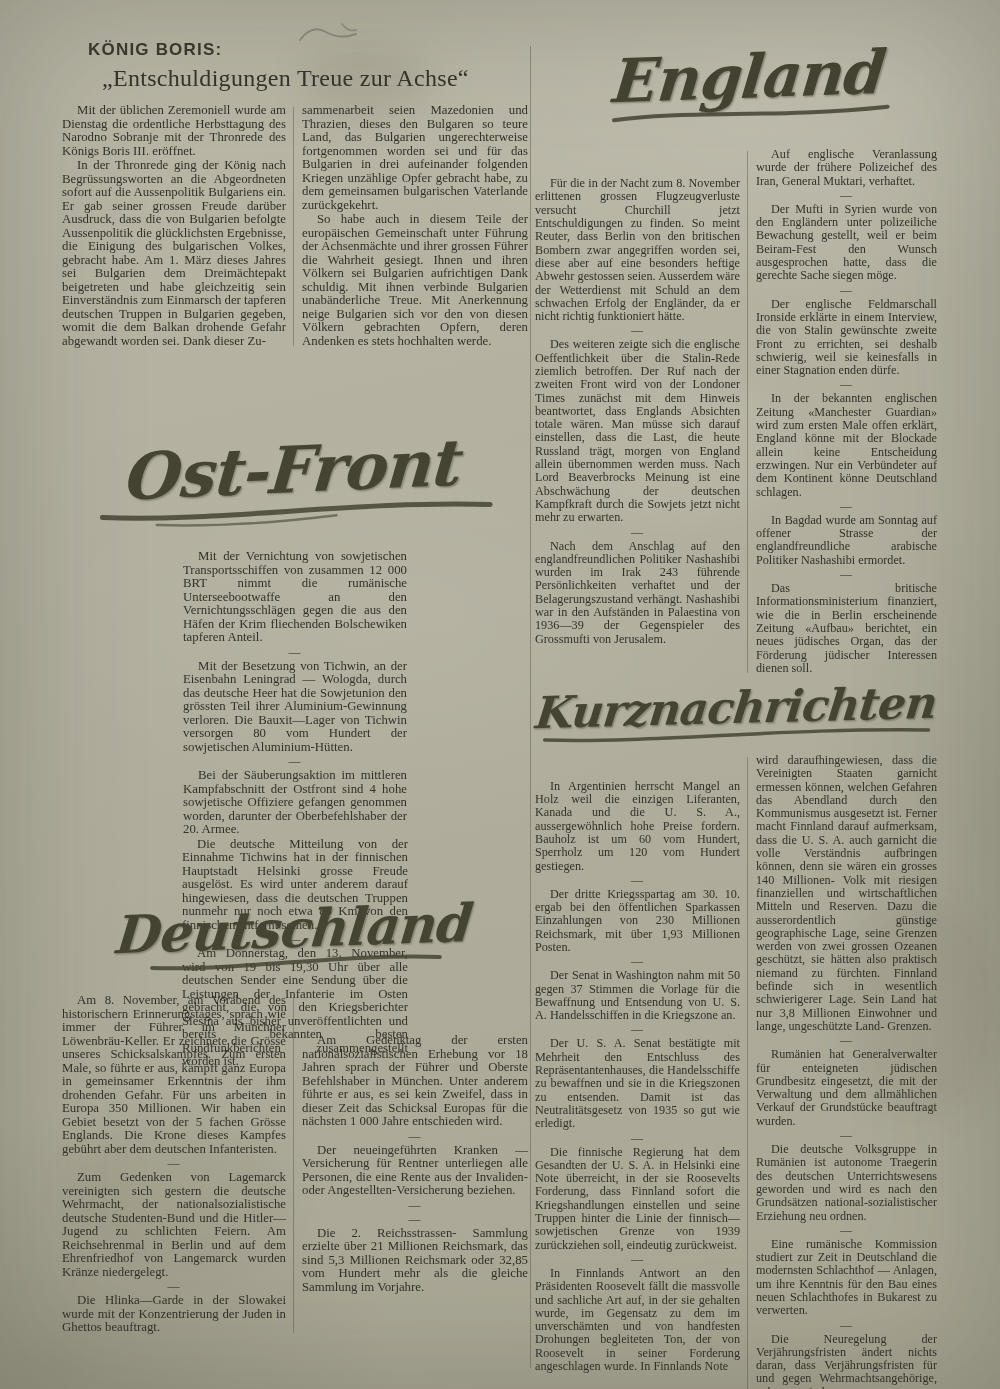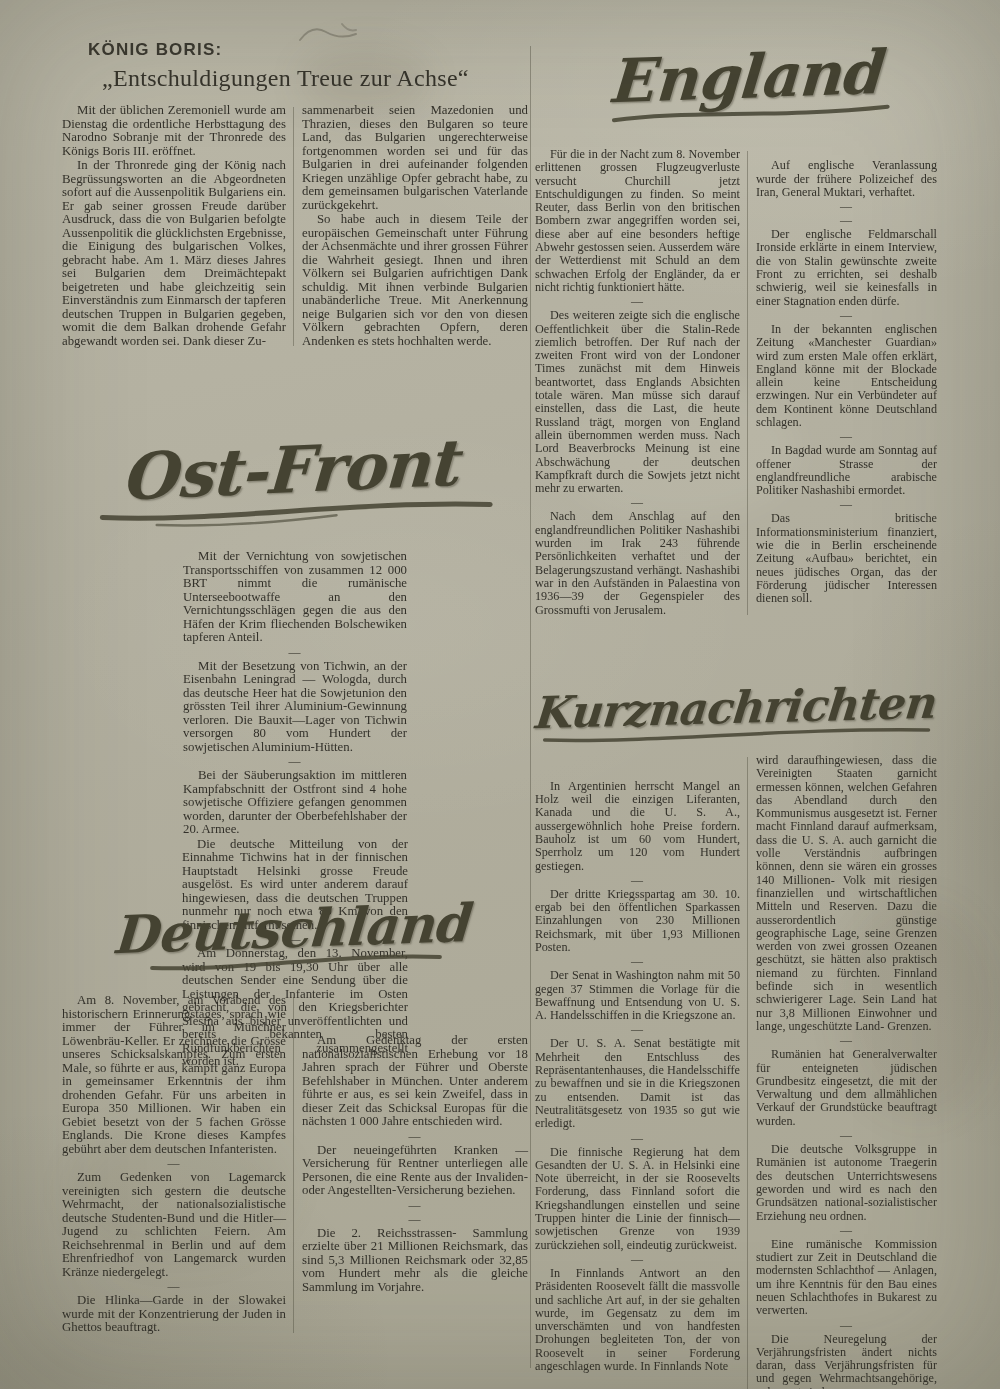--- a/index.html
+++ b/index.html
@@ -96,20 +96,21 @@
           <p class="para">Für die in der Nacht zum 8. November erlittenen grossen Flugzeugverluste versucht Churchill jetzt Entschuldigungen zu finden. So meint Reuter, dass Berlin von den britischen Bombern zwar angegriffen worden sei, diese aber auf eine besonders heftige Abwehr gestossen seien. Ausserdem wäre der Wetterdienst mit Schuld an dem schwachen Erfolg der Engländer, da er nicht richtig funktioniert hätte.</p>
           <div class="item-divider">—</div>
           <p class="para">Des weiteren zeigte sich die englische Oeffentlichkeit über die Stalin-Rede ziemlich betroffen. Der Ruf nach der zweiten Front wird von der Londoner Times zunächst mit dem Hinweis beantwortet, dass Englands Absichten totale wären. Man müsse sich darauf einstellen, dass die Last, die heute Russland trägt, morgen von England allein übernommen werden muss. Nach Lord Beaverbrocks Meinung ist eine Abschwächung der deutschen Kampfkraft durch die Sowjets jetzt nicht mehr zu erwarten.</p>
           <div class="item-divider">—</div>
           <p class="para">Nach dem Anschlag auf den englandfreundlichen Politiker Nashashibi wurden im Irak 243 führende Persönlichkeiten verhaftet und der Belagerungszustand verhängt. Nashashibi war in den Aufständen in Palaestina von 1936—39 der Gegenspieler des Grossmufti von Jerusalem.</p>
         </div>
       <div class="colgap"></div>
       <div class="col c2">
           <p class="para">Auf englische Veranlassung wurde der frühere Polizeichef des Iran, General Muktari, verhaftet.</p>
           <div class="item-divider">—</div>
+          <p class="para">Der Mufti in Syrien wurde von den Engländern unter polizeiliche Bewachung gestellt, weil er beim Beiram-Fest den Wunsch ausgesprochen hatte, dass die gerechte Sache siegen möge.</p>
           <div class="item-divider">—</div>
           <p class="para">Der englische Feldmarschall Ironside erklärte in einem Interview, die von Stalin gewünschte zweite Front zu errichten, sei deshalb schwierig, weil sie keinesfalls in einer Stagnation enden dürfe.</p>
           <div class="item-divider">—</div>
           <p class="para">In der bekannten englischen Zeitung «Manchester Guardian» wird zum ersten Male offen erklärt, England könne mit der Blockade allein keine Entscheidung erzwingen. Nur ein Verbündeter auf dem Kontinent könne Deutschland schlagen.</p>
           <div class="item-divider">—</div>
           <p class="para">In Bagdad wurde am Sonntag auf offener Strasse der englandfreundliche arabische Politiker Nashashibi ermordet.</p>
           <div class="item-divider">—</div>
           <p class="para">Das britische Informationsministerium finanziert, wie die in Berlin erscheinende Zeitung «Aufbau» berichtet, ein neues jüdisches Organ, das der Förderung jüdischer Interessen dienen soll.</p>
         </div>
     </div>

